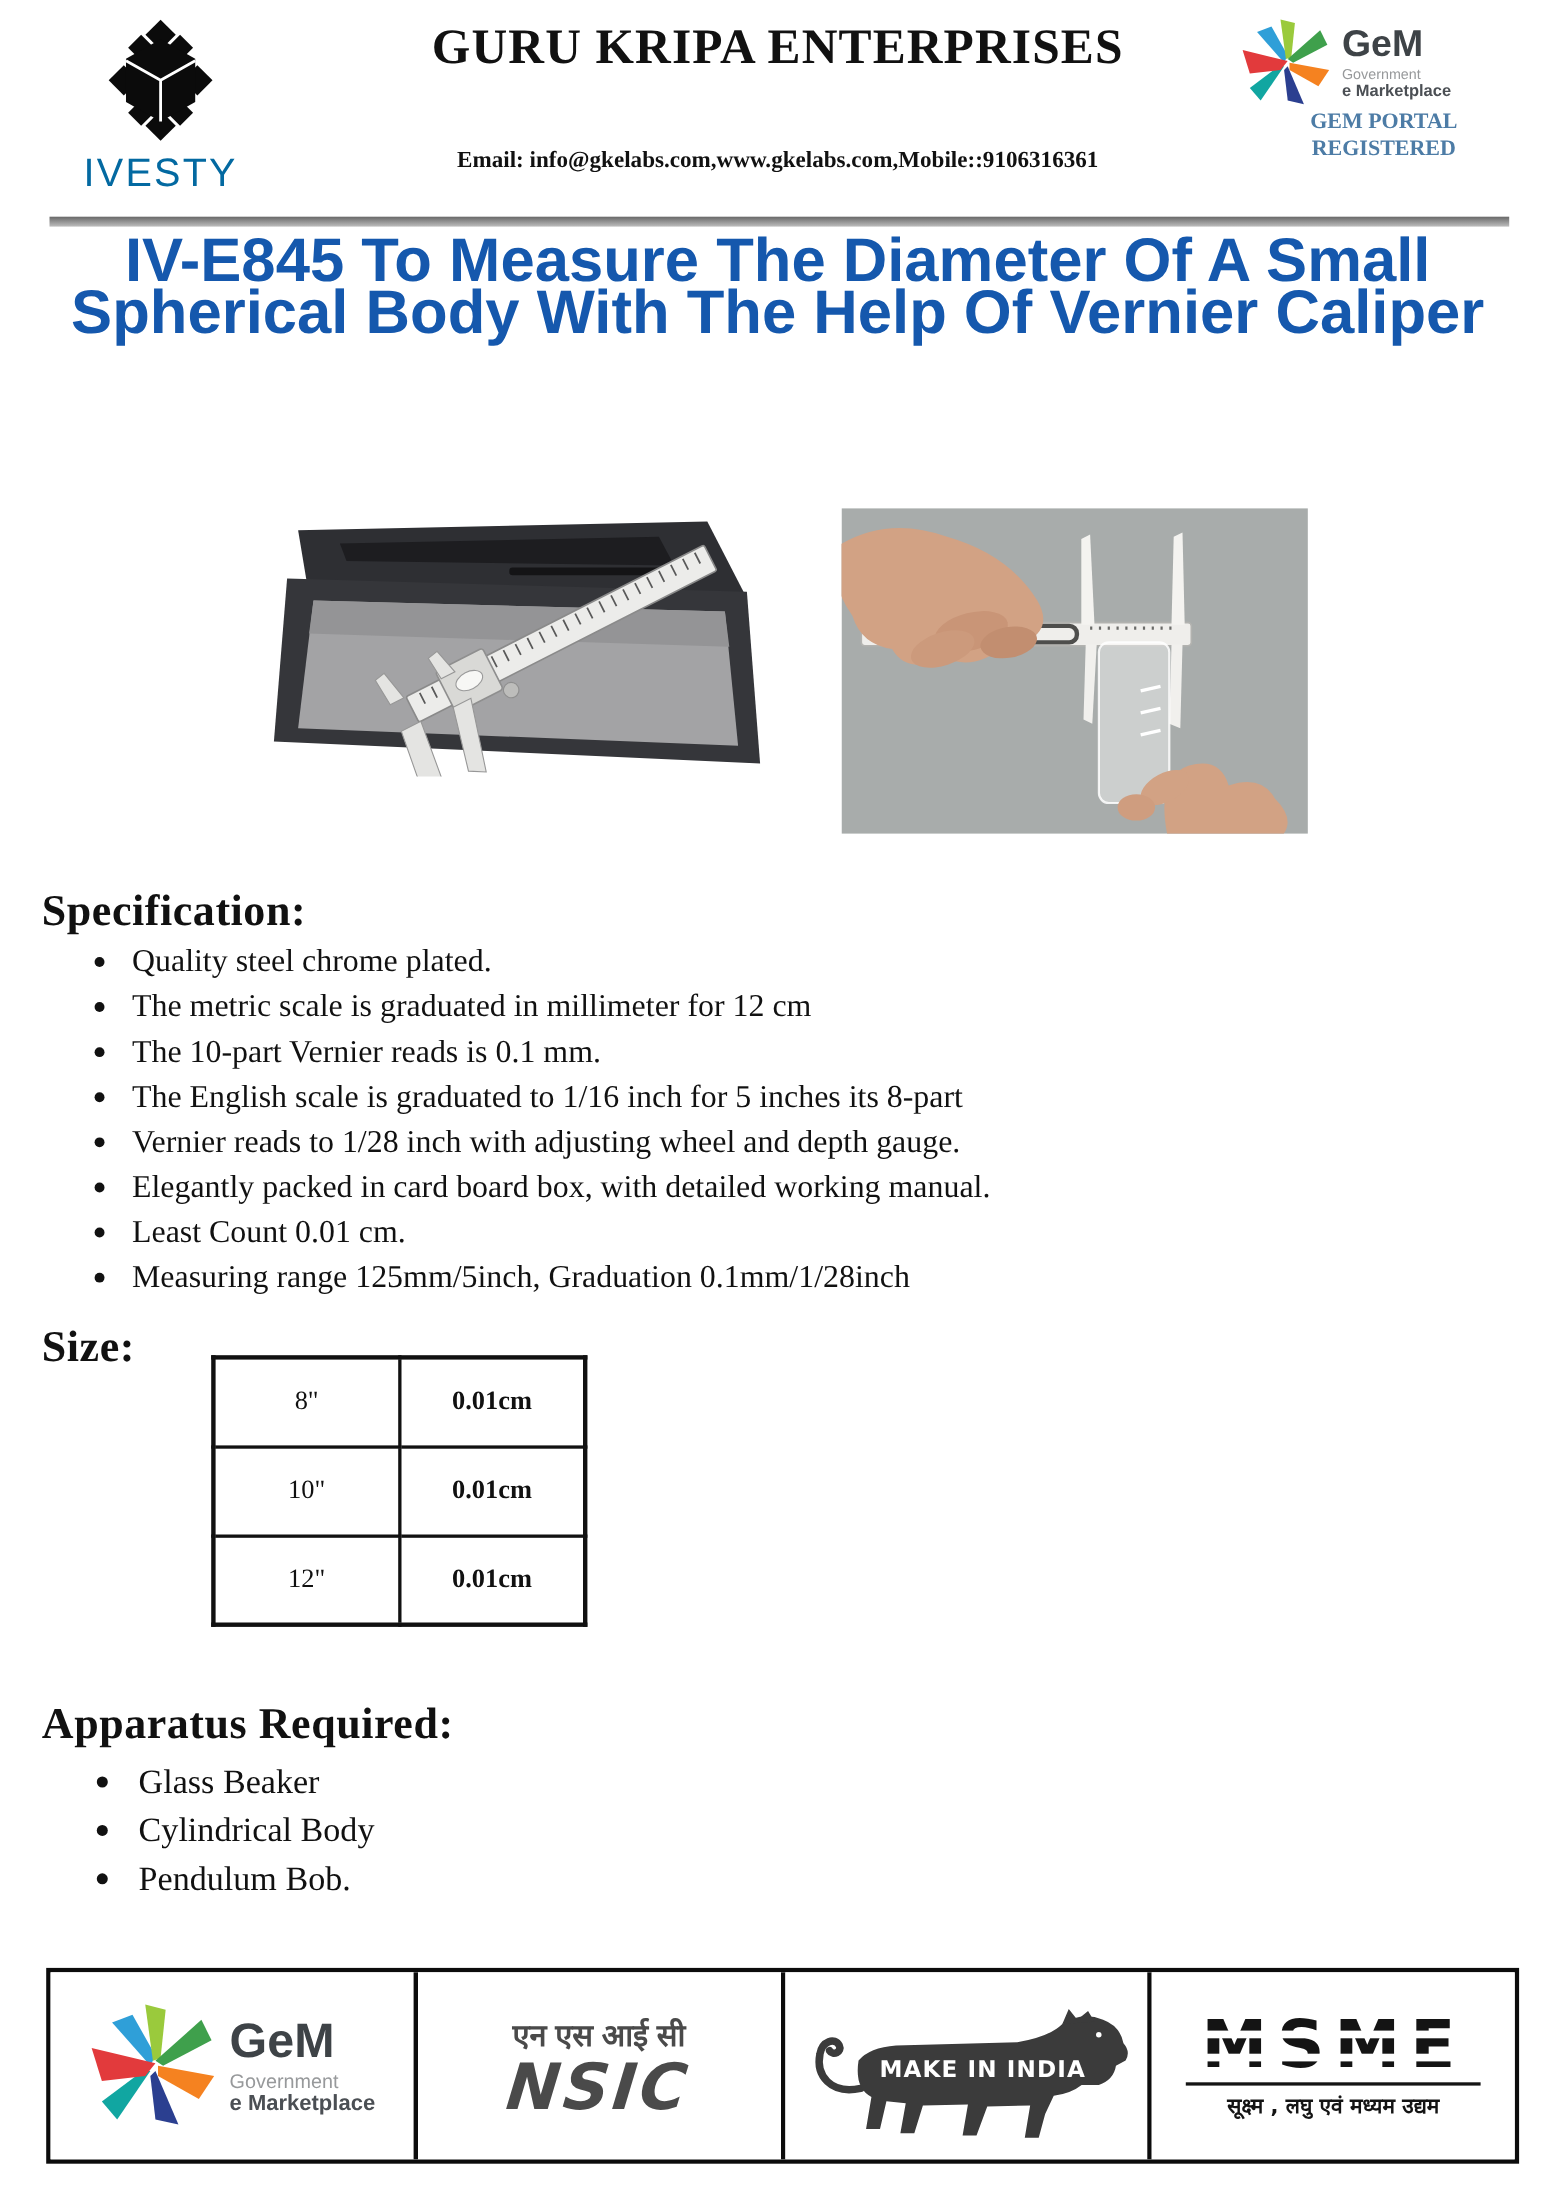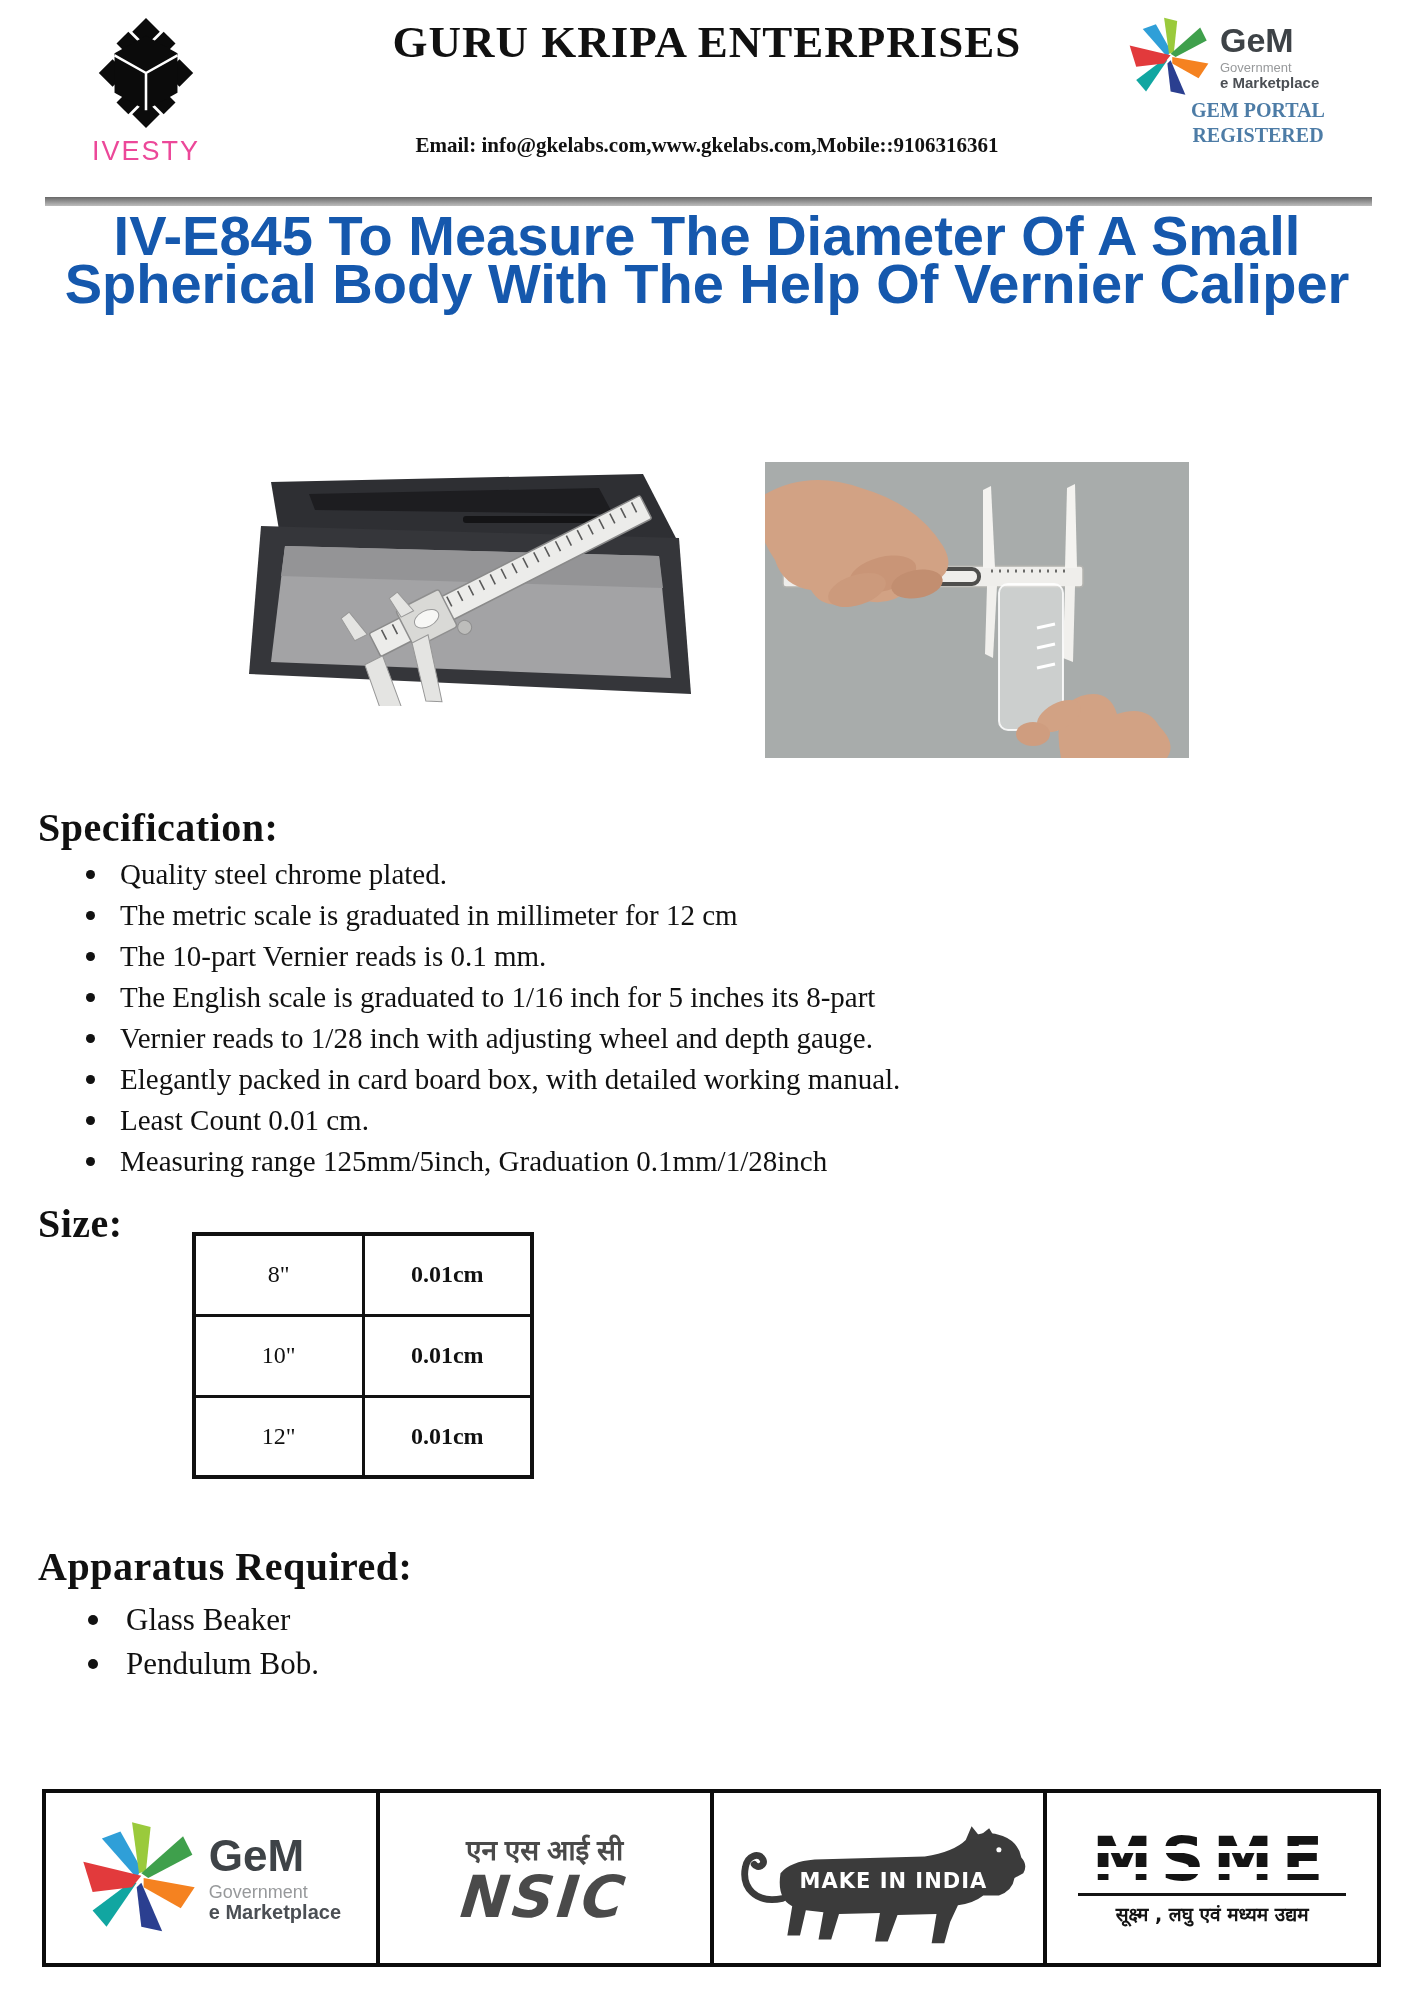--- a/index.html
+++ b/index.html
@@ -5,21 +5,21 @@
   * { margin:0; padding:0; box-sizing:border-box; }
   html,body { background:#e8e8e8; }
   #page {
     position:relative; width:1414px; height:2000px; margin:0 auto;
     background:#ffffff; color:#111;
     font-family:"Liberation Serif", serif; overflow:hidden;
   }
   
   .brand { position:absolute; left:76px; top:12px; width:140px; text-align:center; }
   .brand svg { display:block; margin:0 auto; }
-  .brand-name { margin-top:2px; font-family:"Liberation Sans", sans-serif; font-size:27px; letter-spacing:2px; color:#ec4899; }
+  .brand-name { margin-top:2px; font-family:"Liberation Sans", sans-serif; font-size:36px; letter-spacing:2px; color:#0369a1; }
   .hline { position:absolute; left:0; right:0; text-align:center; font-weight:bold; white-space:nowrap; }
   .company-name { top:16px; font-size:45px; letter-spacing:1px; }
   .cert-line    { top:74px; font-size:28px; letter-spacing:.5px; }
   .addr-line    { top:108px; font-size:21px; }
   .contact-line { top:133px; font-size:21px; }
   .gem-badge { position:absolute; left:1128px; top:16px; width:256px; }
   .gem-lockup { display:flex; align-items:center; gap:10px; }
   .gem-text { font-family:"Liberation Sans", sans-serif; line-height:1.05; }
   .gem-name { font-size:34px; font-weight:bold; color:#3e4347; }
   .gem-tag1 { font-size:13px; color:#97999b; margin-top:2px; }
@@ -216,20 +216,21 @@
       <tr>
         <td>12"</td>
         <td class="lc">0.01cm</td>
       </tr>
     </tbody>
   </table>
 
   <div class="sec-heading app-heading">Apparatus Required:</div>
   <ul class="doc-list app-list">
     <li>Glass Beaker</li>
+    <li>Cylindrical Body</li>
     <li>Pendulum Bob.</li>
   </ul>
 
   <div class="footer">
 
     <div class="fcell fgem">
       <svg width="116" height="116" viewBox="0 0 100 100">
         <polygon points="48,50 18,16 34,10 52,42" fill="#2f9fd8"></polygon>
         <polygon points="50,46 44,2 60,6 56,44" fill="#9aca3c"></polygon>
         <polygon points="52,46 88,14 96,30 58,50" fill="#3fa04c"></polygon>

